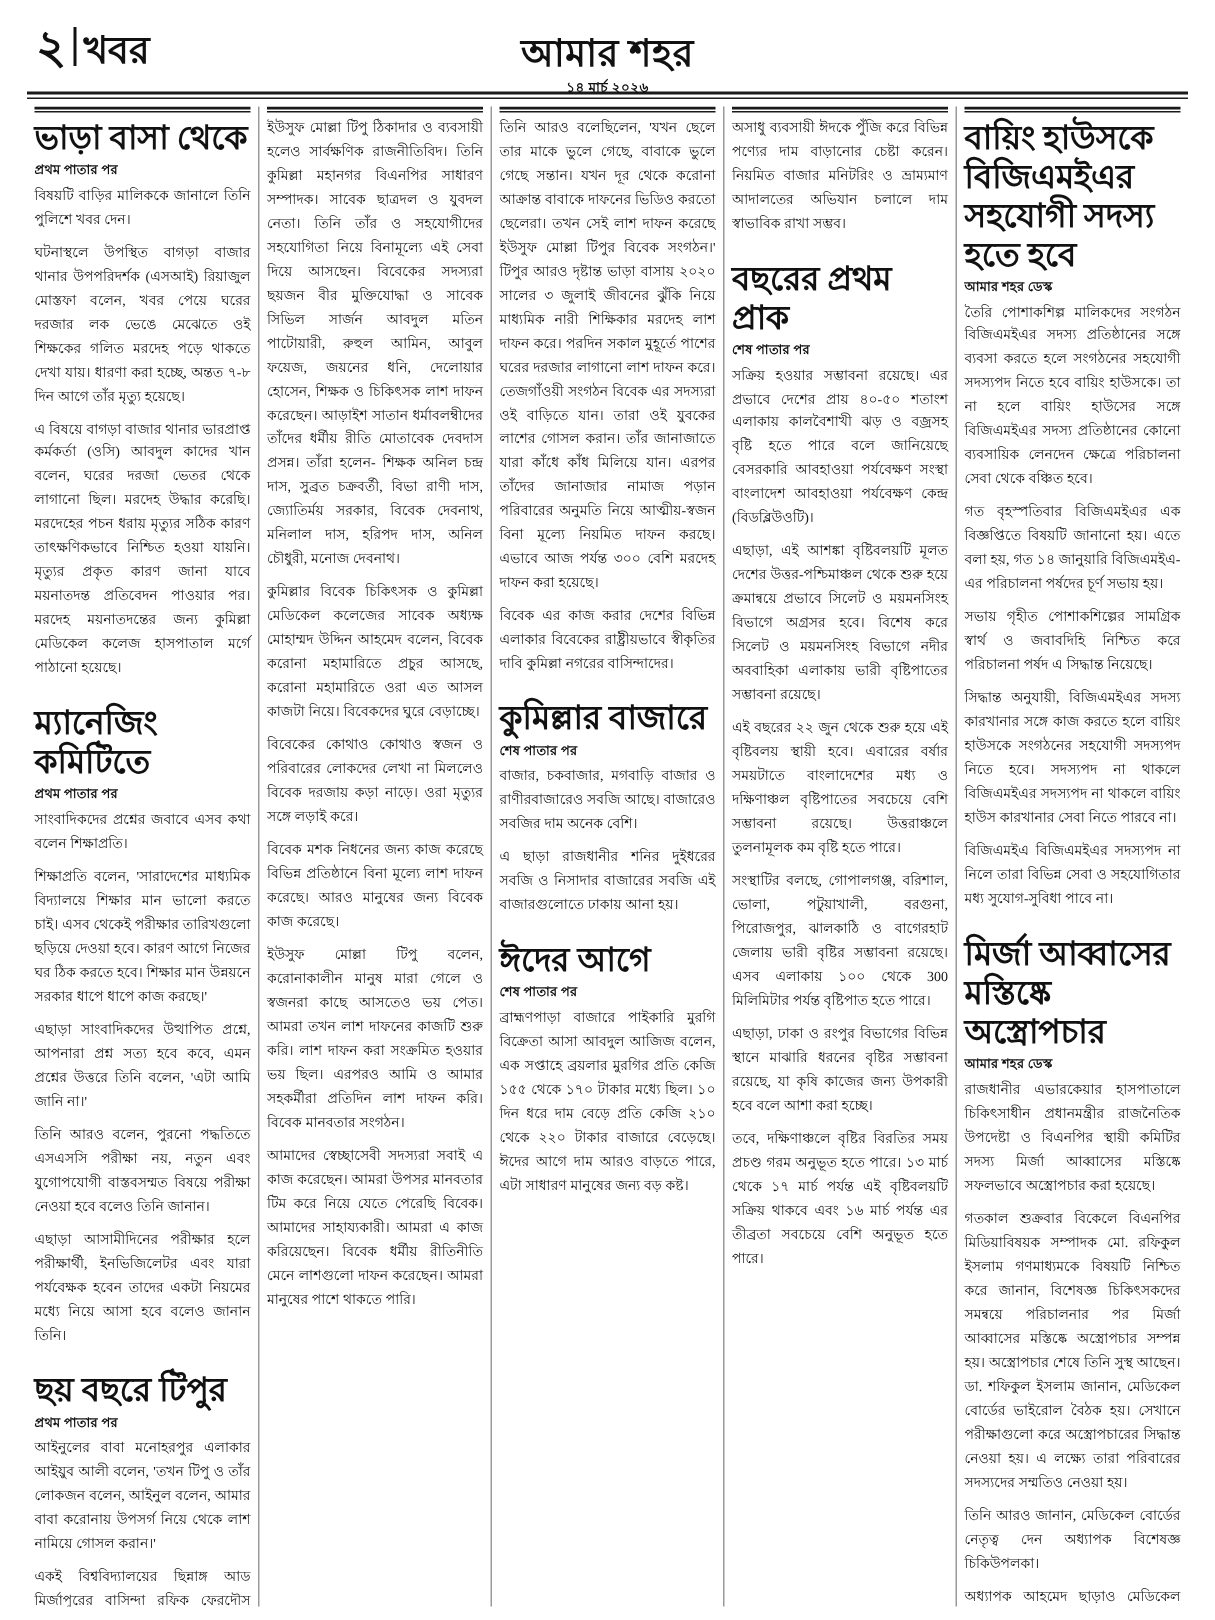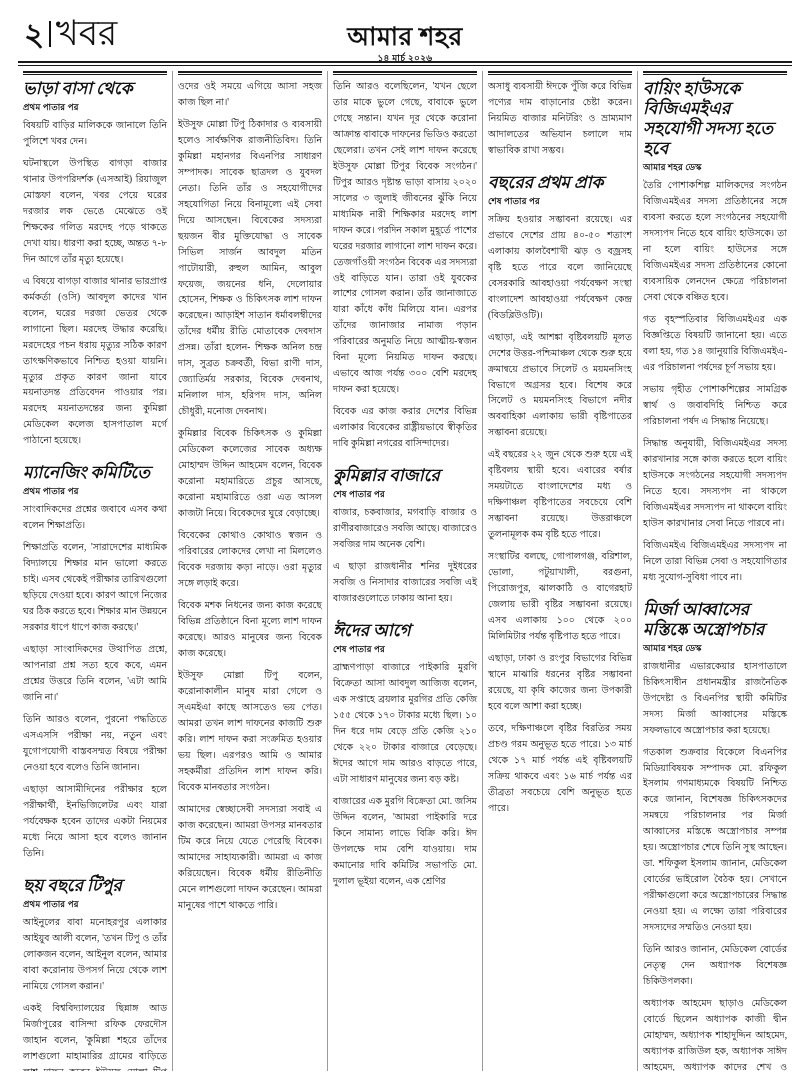--- a/index.html
+++ b/index.html
@@ -46,22 +46,22 @@
   }
   .folio-bar {
     display: inline-block;
     width: 2px;
     height: 26px;
     background: #111;
     position: relative;
     top: 2px;
   }
   .folio-sec {
-    font-size: 35px;
-    font-weight: 400;
+    font-size: 25px;
+    font-weight: 700;
     line-height: 1;
   }
   .paper-title-wrap {
     position: absolute;
     left: 0;
     right: 0;
     top: 10px;
     text-align: center;
   }
   .paper-title {
@@ -104,26 +104,25 @@
   }
   .col-top-rule {
     border-top: 2.2px solid #1a1a1a;
     border-bottom: 0.7px solid #1a1a1a;
     height: 1.2px;
     margin-bottom: 4px;
   }
 
   
   .headline {
-    font-size: 17px;
+    font-size: 22px;
     font-weight: 700;
     line-height: 1.18;
     letter-spacing: -0.1px;
     margin: 0 0 2px 0;
-    font-style: italic;
   }
   .jump-note {
     font-size: 8.6px;
     font-weight: 700;
     margin: 0 0 3px 0;
     letter-spacing: 0.2px;
   }
   .byline {
     font-size: 8.6px;
     font-weight: 700;
@@ -183,60 +182,58 @@
         <div class="gap-before">
           <div class="headline">ছয় বছরে টিপুর</div>
           <div class="jump-note">প্রথম পাতার পর</div>
           <p class="body">আইনুলের বাবা মনোহরপুর এলাকার আইয়ুব আলী বলেন, 'তখন টিপু ও তাঁর লোকজন বলেন, আইনুল বলেন, আমার বাবা করোনায় উপসর্গ নিয়ে থেকে লাশ নামিয়ে গোসল করান।'</p>
           <p class="body">একই বিশ্ববিদ্যালয়ের ছিন্নাঙ্গ আড মির্জাপুরের বাসিন্দা রফিক ফেরদৌস জাহান বলেন, 'কুমিল্লা শহরে তাঁদের লাশগুলো মাহামারির গ্রামের বাড়িতে লাশ দাফন করেন ইউসুফ মোল্লা টিপু নেতৃত্বে কিছু মানুষ। তাঁদের সঙ্গে কখনো থাকতেন আমি। অনেকবার বিবেকের সঙ্গে গাড়ি, অ্যাম্বুলেন্স ও সিএনজিচালিত অটোরিকশা রয়েছে।</p>
         </div>
       </div>
       <div class="col">
         <div class="col-top-rule"></div>
         <div>
-          <p class="body">ওদের ওই সময়ে এগিয়ে আসা সহজ কাজ ছিল না।'</p>
           <p class="body">ইউসুফ মোল্লা টিপু ঠিকাদার ও ব্যবসায়ী হলেও সার্বক্ষণিক রাজনীতিবিদ। তিনি কুমিল্লা মহানগর বিএনপির সাধারণ সম্পাদক। সাবেক ছাত্রদল ও যুবদল নেতা। তিনি তাঁর ও সহযোগীদের সহযোগিতা নিয়ে বিনামূল্যে এই সেবা দিয়ে আসছেন। বিবেকের সদস্যরা ছয়জন বীর মুক্তিযোদ্ধা ও সাবেক সিভিল সার্জন আবদুল মতিন পাটোয়ারী, রুহুল আমিন, আবুল ফয়েজ, জয়নের ধনি, দেলোয়ার হোসেন, শিক্ষক ও চিকিৎসক লাশ দাফন করেছেন। আড়াইশ সাতান ধর্মাবলম্বীদের তাঁদের ধর্মীয় রীতি মোতাবেক দেবদাস প্রসন্ন। তাঁরা হলেন- শিক্ষক অনিল চন্দ্র দাস, সুব্রত চক্রবর্তী, বিভা রাণী দাস, জ্যোতির্ময় সরকার, বিবেক দেবনাথ, মনিলাল দাস, হরিপদ দাস, অনিল চৌধুরী, মনোজ দেবনাথ।</p>
           <p class="body">কুমিল্লার বিবেক চিকিৎসক ও কুমিল্লা মেডিকেল কলেজের সাবেক অধ্যক্ষ মোহাম্মদ উদ্দিন আহমেদ বলেন, বিবেক করোনা মহামারিতে প্রচুর আসছে, করোনা মহামারিতে ওরা এত আসল কাজটা নিয়ে। বিবেকদের ঘুরে বেড়াচ্ছে।</p>
           <p class="body">বিবেকের কোথাও কোথাও স্বজন ও পরিবারের লোকদের লেখা না মিললেও বিবেক দরজায় কড়া নাড়ে। ওরা মৃত্যুর সঙ্গে লড়াই করে।</p>
           <p class="body">বিবেক মশক নিধনের জন্য কাজ করেছে বিভিন্ন প্রতিষ্ঠানে বিনা মূল্যে লাশ দাফন করেছে। আরও মানুষের জন্য বিবেক কাজ করেছে।</p>
-          <p class="body">ইউসুফ মোল্লা টিপু বলেন, করোনাকালীন মানুষ মারা গেলে ও স্এমইএা কাছে আসতেও ভয় পেত। আমরা তখন লাশ দাফনের কাজটি শুরু করি। লাশ দাফন করা সংক্রমিত হওয়ার ভয় ছিল। এরপরও আমি ও আমার সহকর্মীরা প্রতিদিন লাশ দাফন করি। বিবেক মানবতার সংগঠন।</p>
+          <p class="body">ইউসুফ মোল্লা টিপু বলেন, করোনাকালীন মানুষ মারা গেলে ও স্বজনরা কাছে আসতেও ভয় পেত। আমরা তখন লাশ দাফনের কাজটি শুরু করি। লাশ দাফন করা সংক্রমিত হওয়ার ভয় ছিল। এরপরও আমি ও আমার সহকর্মীরা প্রতিদিন লাশ দাফন করি। বিবেক মানবতার সংগঠন।</p>
           <p class="body">আমাদের স্বেচ্ছাসেবী সদস্যরা সবাই এ কাজ করেছেন। আমরা উপসর় মানবতার টিম করে নিয়ে যেতে পেরেছি বিবেক। আমাদের সাহায্যকারী। আমরা এ কাজ করিয়েছেন। বিবেক ধর্মীয় রীতিনীতি মেনে লাশগুলো দাফন করেছেন। আমরা মানুষের পাশে থাকতে পারি।</p>
         </div>
       </div>
       <div class="col">
         <div class="col-top-rule"></div>
         <div>
           <p class="body">তিনি আরও বলেছিলেন, 'যখন ছেলে তার মাকে ভুলে গেছে, বাবাকে ভুলে গেছে সন্তান। যখন দূর থেকে করোনা আক্রান্ত বাবাকে দাফনের ভিডিও করতো ছেলেরা। তখন সেই লাশ দাফন করেছে ইউসুফ মোল্লা টিপুর বিবেক সংগঠন।' টিপুর আরও দৃষ্টান্ত ভাড়া বাসায় ২০২০ সালের ৩ জুলাই জীবনের ঝুঁকি নিয়ে মাধ্যমিক নারী শিক্ষিকার মরদেহ লাশ দাফন করে। পরদিন সকাল মুহূর্তে পাশের ঘরের দরজার লাগানো লাশ দাফন করে। তেজগাঁওয়ী সংগঠন বিবেক এর সদস্যরা ওই বাড়িতে যান। তারা ওই যুবকের লাশের গোসল করান। তাঁর জানাজাতে যারা কাঁধে কাঁধ মিলিয়ে যান। এরপর তাঁদের জানাজার নামাজ পড়ান পরিবারের অনুমতি নিয়ে আত্মীয়-স্বজন বিনা মূল্যে নিয়মিত দাফন করছে। এভাবে আজ পর্যন্ত ৩০০ বেশি মরদেহ দাফন করা হয়েছে।</p>
           <p class="body">বিবেক এর কাজ করার দেশের বিভিন্ন এলাকার বিবেকের রাষ্ট্রীয়ভাবে স্বীকৃতির দাবি কুমিল্লা নগরের বাসিন্দাদের।</p>
         </div>
         <div class="gap-before">
           <div class="headline">কুমিল্লার বাজারে</div>
           <div class="jump-note">শেষ পাতার পর</div>
           <p class="body">বাজার, চকবাজার, মগবাড়ি বাজার ও রাণীরবাজারেও সবজি আছে। বাজারেও সবজির দাম অনেক বেশি।</p>
           <p class="body">এ ছাড়া রাজধানীর শনির দুইধরের সবজি ও নিসাদার বাজারের সবজি এই বাজারগুলোতে ঢাকায় আনা হয়।</p>
         </div>
         <div class="gap-before">
           <div class="headline">ঈদের আগে</div>
           <div class="jump-note">শেষ পাতার পর</div>
           <p class="body">ব্রাহ্মণপাড়া বাজারে পাইকারি মুরগি বিক্রেতা আসা আবদুল আজিজ বলেন, এক সপ্তাহে ব্রয়লার মুরগির প্রতি কেজি ১৫৫ থেকে ১৭০ টাকার মধ্যে ছিল। ১০ দিন ধরে দাম বেড়ে প্রতি কেজি ২১০ থেকে ২২০ টাকার বাজারে বেড়েছে। ঈদের আগে দাম আরও বাড়তে পারে, এটা সাধারণ মানুষের জন্য বড় কষ্ট।</p>
-          <p class="body">বাজারের এক মুরগি বিক্রেতা মো. জসিম উদ্দিন বলেন, 'আমরা পাইকারি দরে কিনে সামান্য লাভে বিক্রি করি। ঈদ উপলক্ষে দাম বেশি যাওয়ায়। দাম কমানোর দাবি কমিটির সভাপতি মো. দুলাল ভূইয়া বলেন, এক শ্রেণির</p>
         </div>
       </div>
       <div class="col">
         <div class="col-top-rule"></div>
         <div>
           <p class="body">অসাধু ব্যবসায়ী ঈদকে পুঁজি করে বিভিন্ন পণ্যের দাম বাড়ানোর চেষ্টা করেন। নিয়মিত বাজার মনিটরিং ও ভ্রাম্যমাণ আদালতের অভিযান চলালে দাম স্বাভাবিক রাখা সম্ভব।</p>
         </div>
         <div class="gap-before">
           <div class="headline">বছরের প্রথম প্রাক</div>
           <div class="jump-note">শেষ পাতার পর</div>
           <p class="body">সক্রিয় হওয়ার সম্ভাবনা রয়েছে। এর প্রভাবে দেশের প্রায় ৪০-৫০ শতাংশ এলাকায় কালবৈশাখী ঝড় ও বজ্রসহ বৃষ্টি হতে পারে বলে জানিয়েছে বেসরকারি আবহাওয়া পর্যবেক্ষণ সংস্থা বাংলাদেশ আবহাওয়া পর্যবেক্ষণ কেন্দ্র (বিডব্লিউওটি)।</p>
           <p class="body">এছাড়া, এই আশঙ্কা বৃষ্টিবলয়টি মূলত দেশের উত্তর-পশ্চিমাঞ্চল থেকে শুরু হয়ে ক্রমান্বয়ে প্রভাবে সিলেট ও ময়মনসিংহ বিভাগে অগ্রসর হবে। বিশেষ করে সিলেট ও ময়মনসিংহ বিভাগে নদীর অববাহিকা এলাকায় ভারী বৃষ্টিপাতের সম্ভাবনা রয়েছে।</p>
           <p class="body">এই বছরের ২২ জুন থেকে শুরু হয়ে এই বৃষ্টিবলয় স্থায়ী হবে। এবারের বর্ষার সময়টাতে বাংলাদেশের মধ্য ও দক্ষিণাঞ্চল বৃষ্টিপাতের সবচেয়ে বেশি সম্ভাবনা রয়েছে। উত্তরাঞ্চলে তুলনামূলক কম বৃষ্টি হতে পারে।</p>
-          <p class="body">সংস্থাটির বলছে, গোপালগঞ্জ, বরিশাল, ভোলা, পটুয়াখালী, বরগুনা, পিরোজপুর, ঝালকাঠি ও বাগেরহাট জেলায় ভারী বৃষ্টির সম্ভাবনা রয়েছে। এসব এলাকায় ১০০ থেকে ২০০ মিলিমিটার পর্যন্ত বৃষ্টিপাত হতে পারে।</p>
+          <p class="body">সংস্থাটির বলছে, গোপালগঞ্জ, বরিশাল, ভোলা, পটুয়াখালী, বরগুনা, পিরোজপুর, ঝালকাঠি ও বাগেরহাট জেলায় ভারী বৃষ্টির সম্ভাবনা রয়েছে। এসব এলাকায় ১০০ থেকে 300 মিলিমিটার পর্যন্ত বৃষ্টিপাত হতে পারে।</p>
           <p class="body">এছাড়া, ঢাকা ও রংপুর বিভাগের বিভিন্ন স্থানে মাঝারি ধরনের বৃষ্টির সম্ভাবনা রয়েছে, যা কৃষি কাজের জন্য উপকারী হবে বলে আশা করা হচ্ছে।</p>
           <p class="body">তবে, দক্ষিণাঞ্চলে বৃষ্টির বিরতির সময় প্রচণ্ড গরম অনুভূত হতে পারে। ১৩ মার্চ থেকে ১৭ মার্চ পর্যন্ত এই বৃষ্টিবলয়টি সক্রিয় থাকবে এবং ১৬ মার্চ পর্যন্ত এর তীব্রতা সবচেয়ে বেশি অনুভূত হতে পারে।</p>
         </div>
       </div>
       <div class="col">
         <div class="col-top-rule"></div>
         <div>
           <div class="headline">বায়িং হাউসকে বিজিএমইএর সহযোগী সদস্য হতে হবে</div>
           <div class="byline">আমার শহর ডেস্ক</div>
           <p class="body">তৈরি পোশাকশিল্প মালিকদের সংগঠন বিজিএমইএর সদস্য প্রতিষ্ঠানের সঙ্গে ব্যবসা করতে হলে সংগঠনের সহযোগী সদস্যপদ নিতে হবে বায়িং হাউসকে। তা না হলে বায়িং হাউসের সঙ্গে বিজিএমইএর সদস্য প্রতিষ্ঠানের কোনো ব্যবসায়িক লেনদেন ক্ষেত্রে পরিচালনা সেবা থেকে বঞ্চিত হবে।</p>

